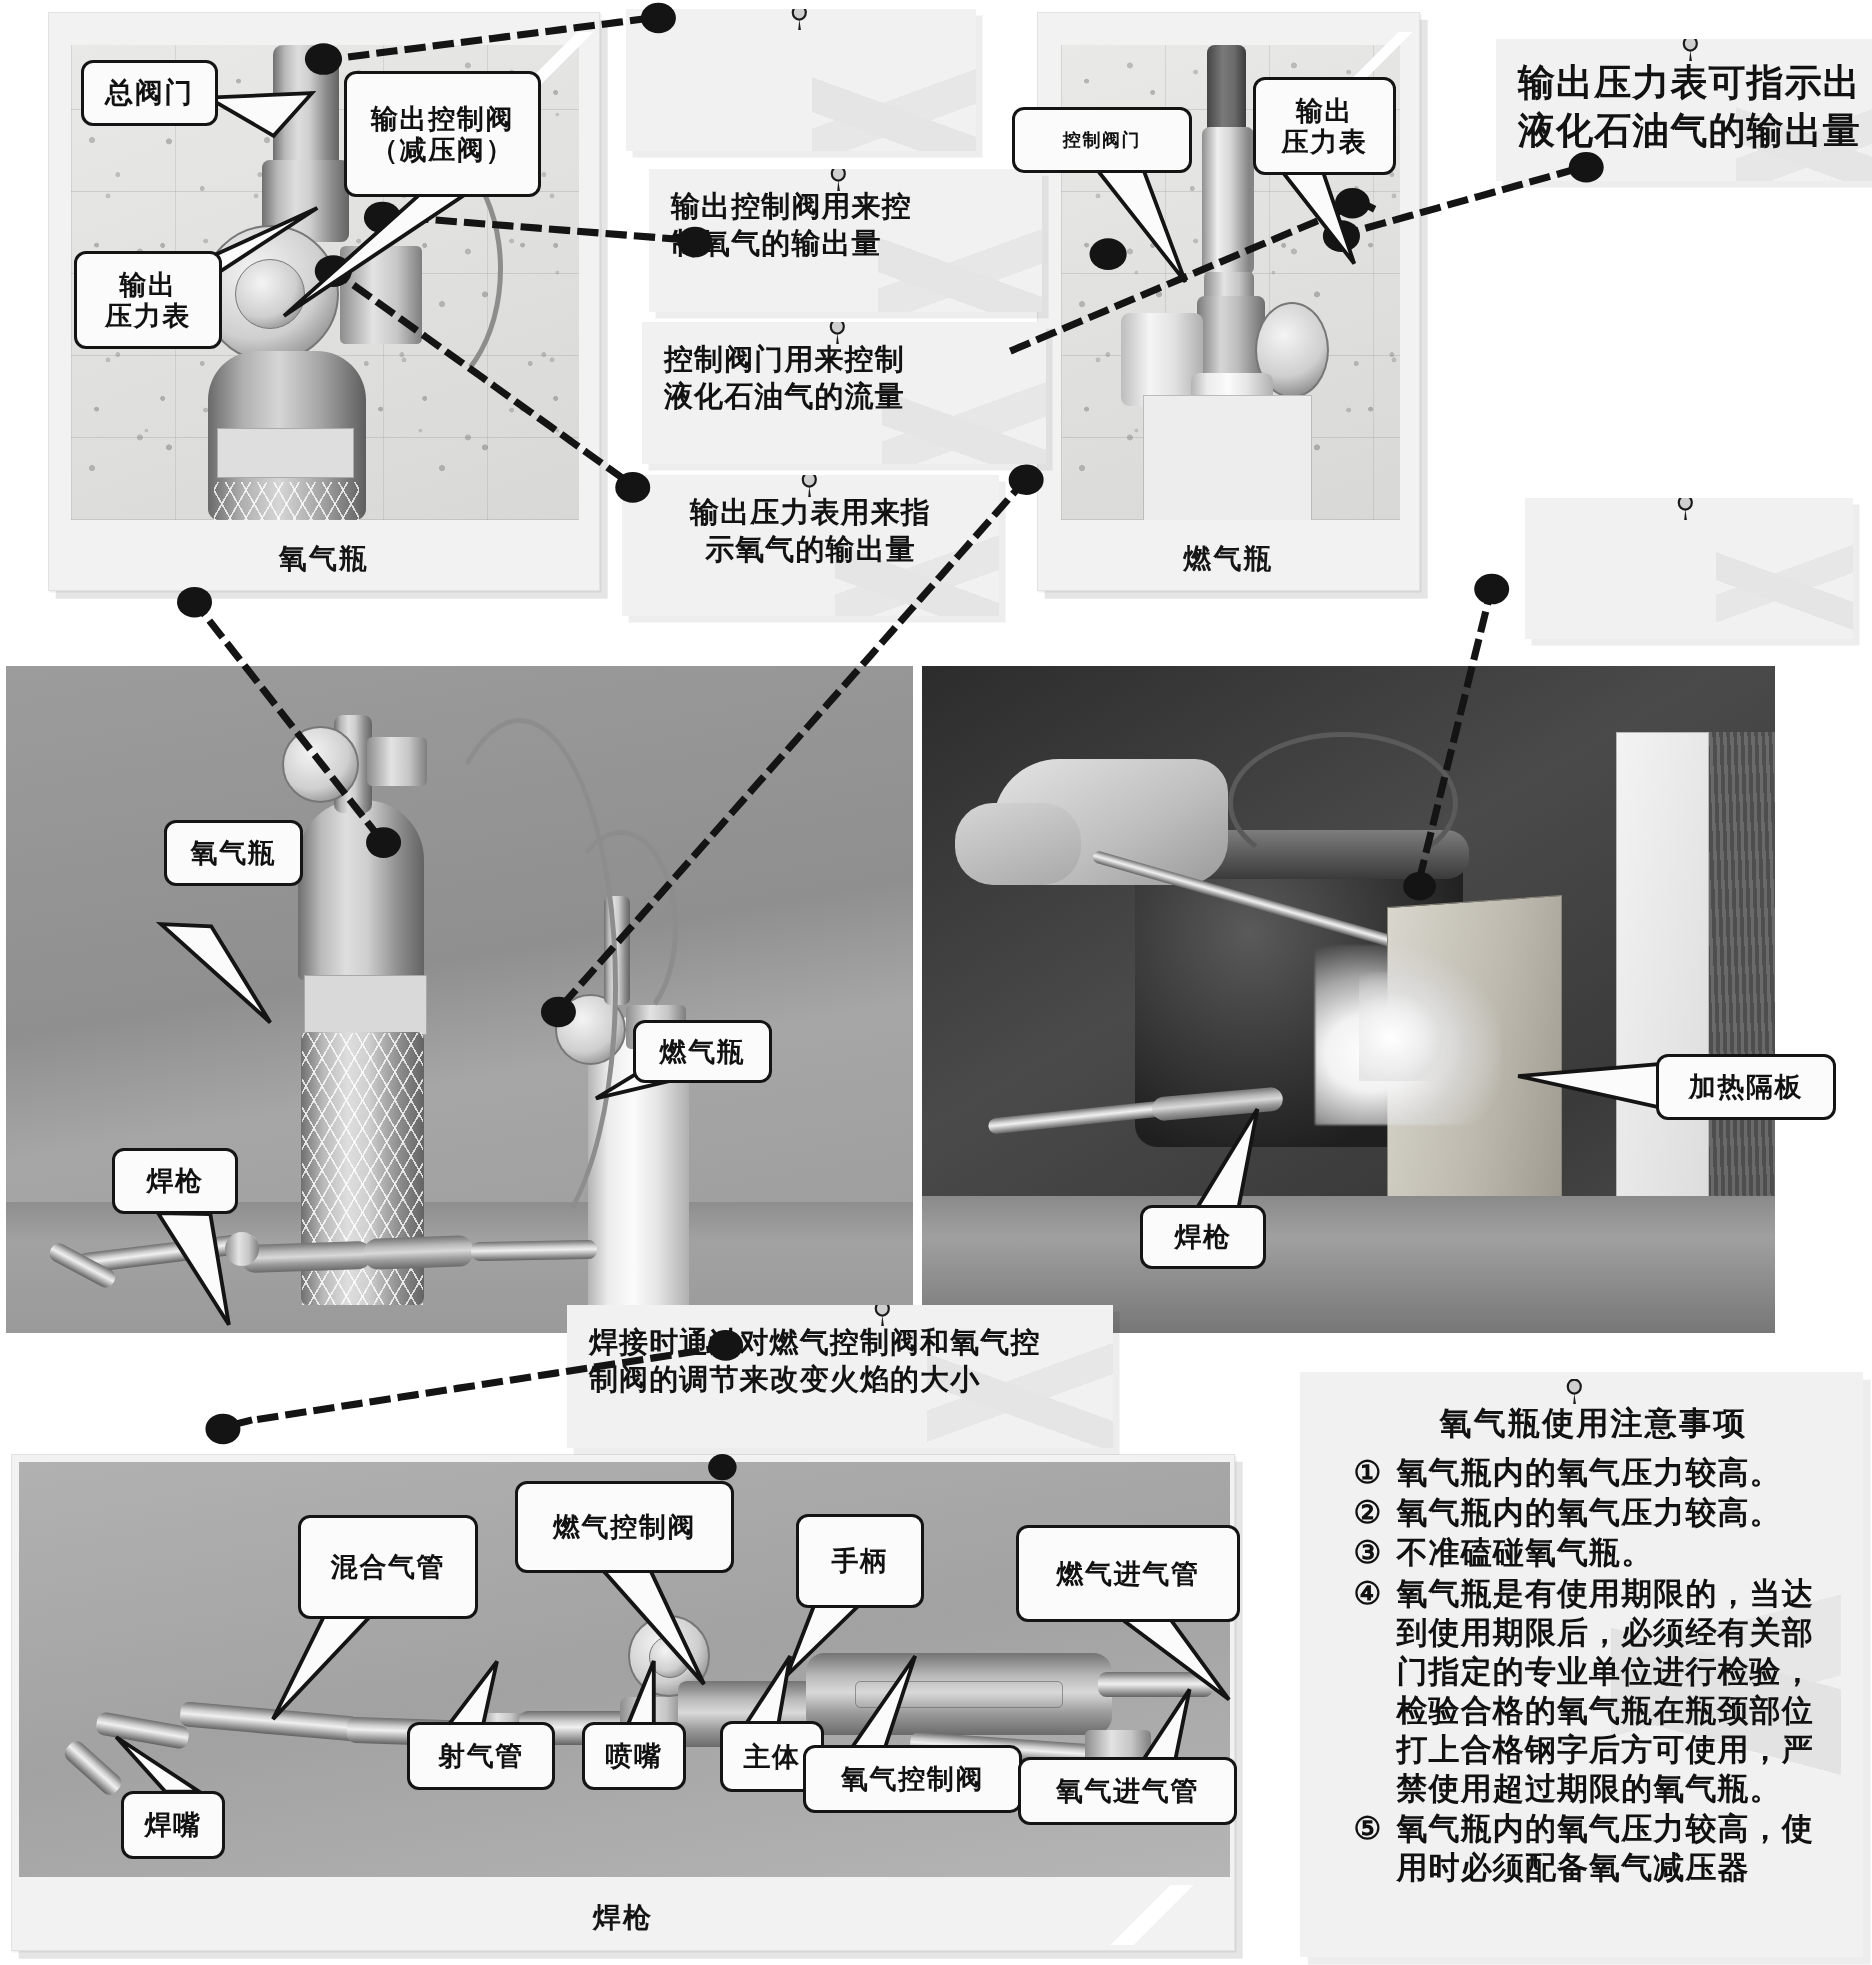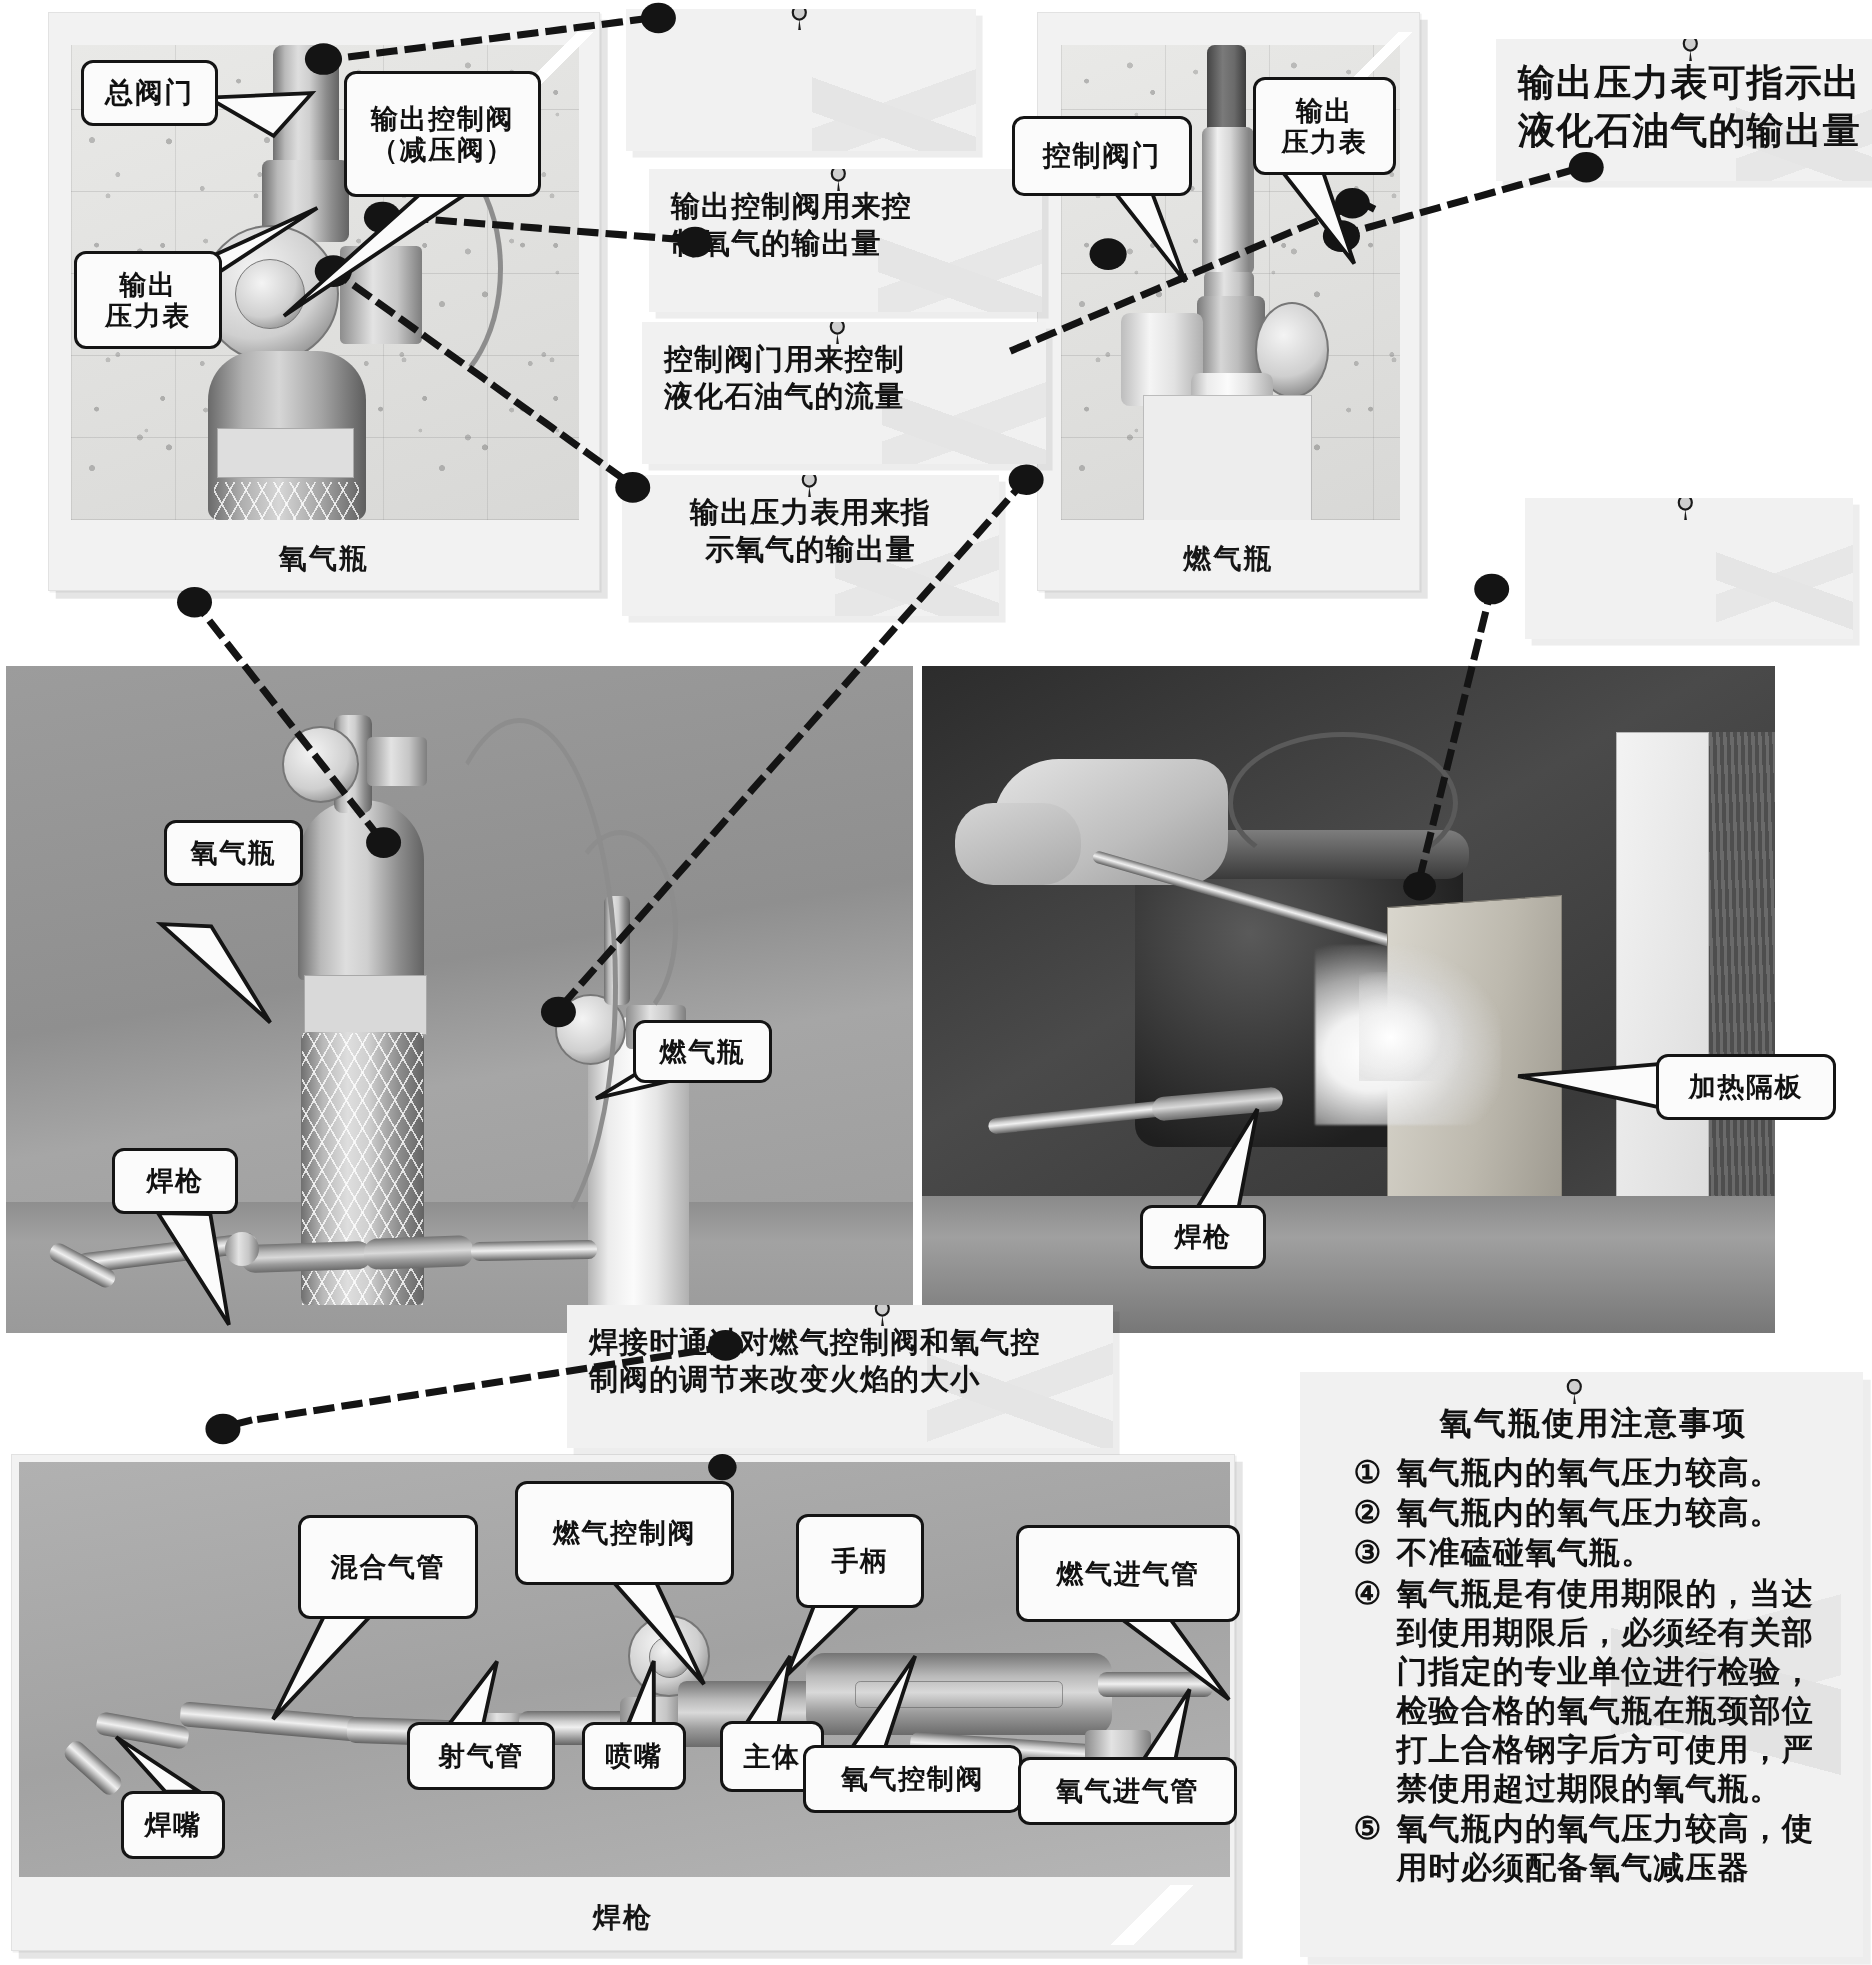--- a/index.html
+++ b/index.html
@@ -380,21 +380,21 @@
 
 <svg class="wedge" style="left:136px; top:208px; width:208px; height:98px;" viewBox="0 0 380 180" width="208" height="98">
   <polygon points="0,152 332,0 90,158" fill="#fbfbfb" stroke="#141414" stroke-width="7"></polygon>
 </svg>
 <div class="balloon" style="left:74px; top:251px; width:148px; height:98px; font-size:27px; display:flex; align-items:center; justify-content:center;">输出
 压力表</div>
 
 <svg class="wedge" style="left:1087px; top:164px; width:164px; height:131px;" viewBox="0 0 300 240" width="164" height="131">
   <polygon points="10,0 100,2 180,216" fill="#fbfbfb" stroke="#141414" stroke-width="7"></polygon>
 </svg>
-<div class="balloon" style="left:1012px; top:116px; width:180px; height:80px; font-size:28px; display:flex; align-items:center; justify-content:center;">控制阀门</div>
+<div class="balloon" style="left:1012px; top:107px; width:180px; height:66px; font-size:18px; display:flex; align-items:center; justify-content:center;">控制阀门</div>
 
 <svg class="wedge" style="left:1257px; top:153px; width:142px; height:126px;" viewBox="0 0 260 230" width="142" height="126">
   <polygon points="20,0 110,2 178,202" fill="#fbfbfb" stroke="#141414" stroke-width="7"></polygon>
 </svg>
 <div class="balloon" style="left:1253px; top:77px; width:143px; height:98px; font-size:27px; display:flex; align-items:center; justify-content:center;">输出
 压力表</div>
 
 <svg class="wedge" style="left:161px; top:924px; width:142px; height:115px;" viewBox="0 0 260 210" width="142" height="115">
   <polygon points="0,0 92,4 200,180" fill="#fbfbfb" stroke="#141414" stroke-width="7"></polygon>
 </svg>
@@ -421,21 +421,21 @@
 <div class="balloon" style="left:1656px; top:1054px; width:180px; height:66px; font-size:27px; display:flex; align-items:center; justify-content:center;">加热隔板</div>
 
 <svg class="wedge" style="left:273px; top:1612px; width:131px; height:115px;" viewBox="0 0 240 210" width="131" height="115">
   <polygon points="185,0 96,2 0,196" fill="#fbfbfb" stroke="#141414" stroke-width="7"></polygon>
 </svg>
 <div class="balloon" style="left:298px; top:1515px; width:180px; height:104px; font-size:27px; display:flex; align-items:center; justify-content:center;">混合气管</div>
 
 <svg class="wedge" style="left:601px; top:1568px; width:126px; height:126px;" viewBox="0 0 230 230" width="126" height="126">
   <polygon points="0,0 90,4 188,212" fill="#fbfbfb" stroke="#141414" stroke-width="7"></polygon>
 </svg>
-<div class="balloon" style="left:515px; top:1481px; width:219px; height:104px; font-size:27px; display:flex; align-items:center; justify-content:center;">燃气控制阀</div>
+<div class="balloon" style="left:515px; top:1481px; width:219px; height:92px; font-size:27px; display:flex; align-items:center; justify-content:center;">燃气控制阀</div>
 
 <svg class="wedge" style="left:787px; top:1601px; width:109px; height:82px;" viewBox="0 0 200 150" width="109" height="82">
   <polygon points="140,0 52,2 0,136" fill="#fbfbfb" stroke="#141414" stroke-width="7"></polygon>
 </svg>
 <div class="balloon" style="left:796px; top:1514px; width:128px; height:94px; font-size:27px; display:flex; align-items:center; justify-content:center;">手柄</div>
 
 <svg class="wedge" style="left:1120px; top:1618px; width:131px; height:87px;" viewBox="0 0 240 160" width="131" height="87">
   <polygon points="0,0 92,2 200,150" fill="#fbfbfb" stroke="#141414" stroke-width="7"></polygon>
 </svg>
 <div class="balloon" style="left:1016px; top:1525px; width:224px; height:97px; font-size:27px; display:flex; align-items:center; justify-content:center;">燃气进气管</div>

